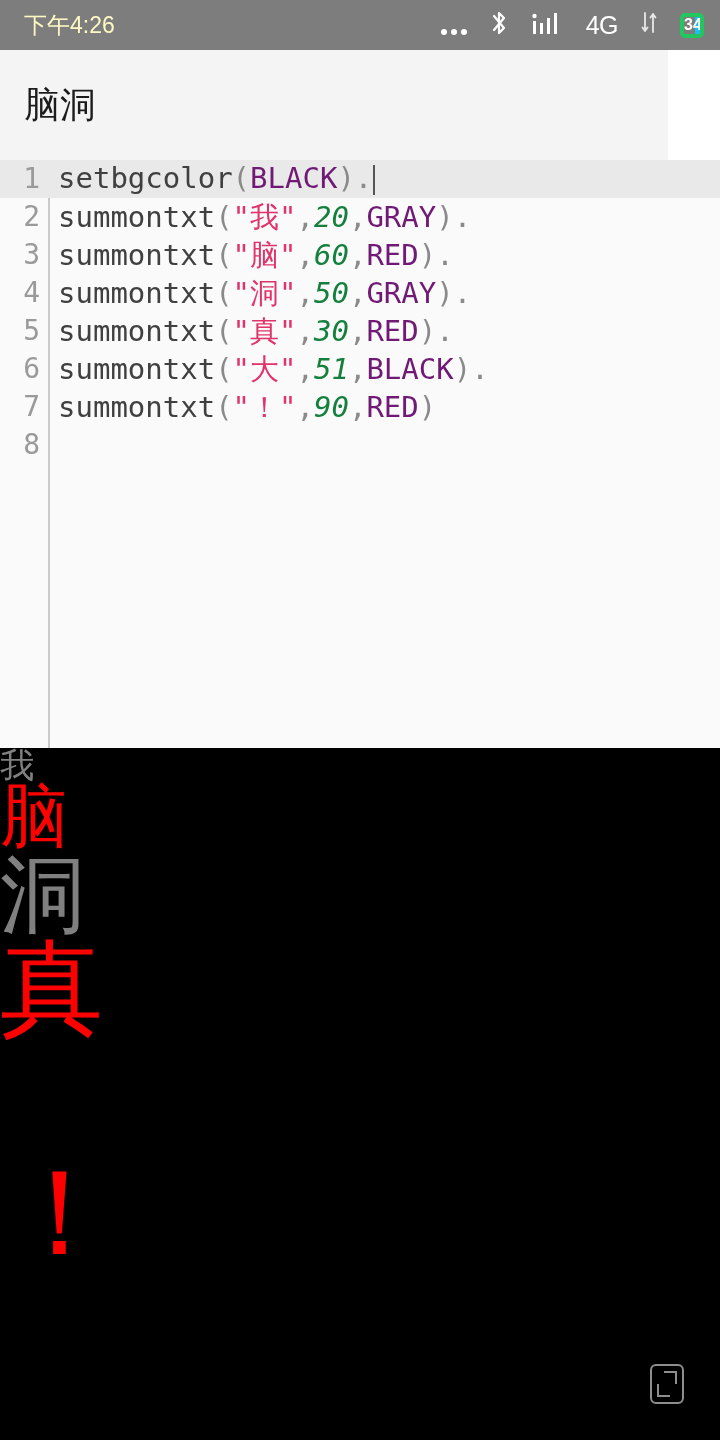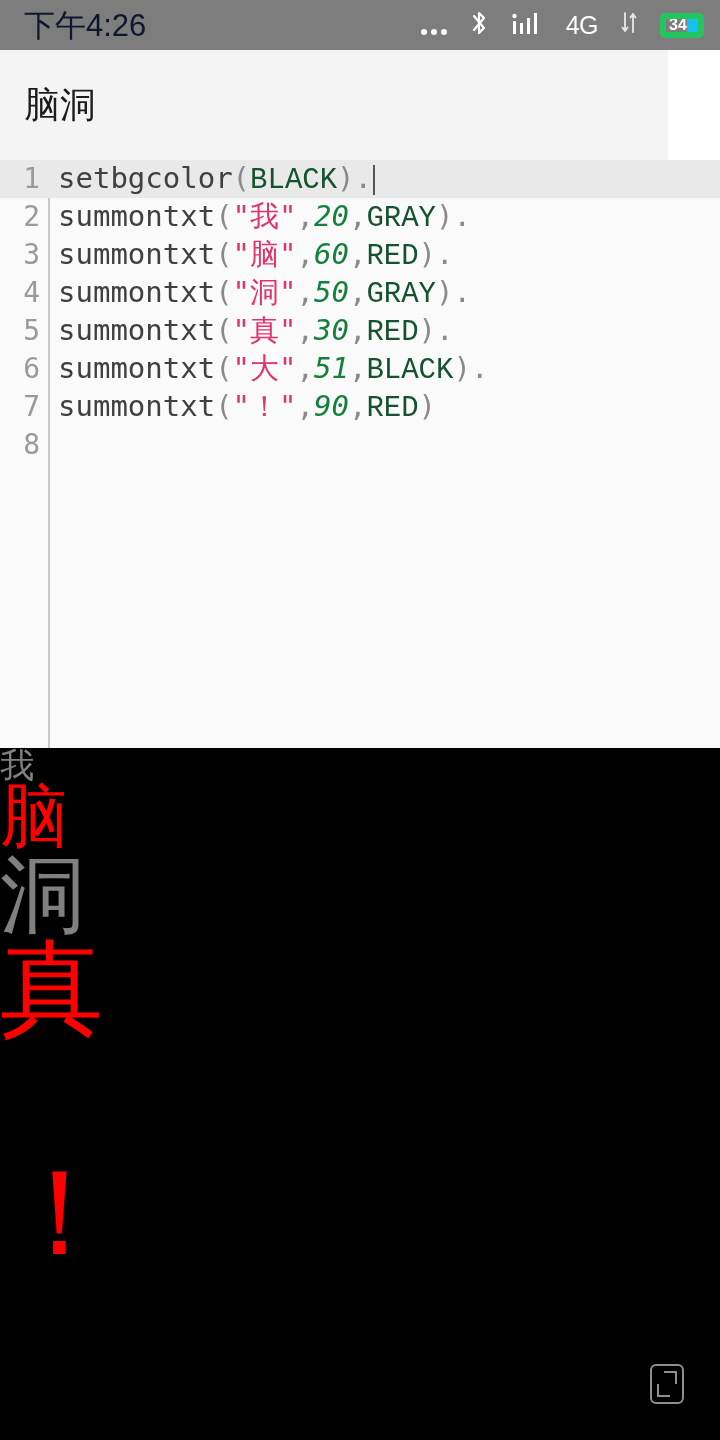--- a/index.html
+++ b/index.html
@@ -28,22 +28,22 @@
     width: 720px;
     height: 50px;
     background: #7d7d7d;
     display: flex;
     align-items: center;
     justify-content: space-between;
     padding: 0 16px;
     box-sizing: border-box;
   }
   .status-clock {
-    color: #0f172a;
-    font-size: 31px;
+    color: #fef9c3;
+    font-size: 23px;
     letter-spacing: 0px;
     line-height: 1;
     padding-left: 8px;
   }
   .status-right {
     display: flex;
     align-items: center;
     gap: 23px;
     color: #ffffff;
   }
@@ -62,23 +62,23 @@
   }
   .ic { display: block; }
   .status-4g {
     color: #fff;
     font-size: 25px;
     line-height: 1;
     letter-spacing: -0.5px;
   }
   .battery {
     position: relative;
-    width: 44px;
+    width: 24px;
     height: 25px;
-    border: 6px solid #22c55e;
+    border: 4px solid #22c55e;
     border-radius: 5px;
     box-sizing: border-box;
     display: flex;
     align-items: center;
     justify-content: flex-end;
     overflow: hidden;
   }
   .battery .fill {
     position: absolute;
     right: 0; top: 0; bottom: 0;
@@ -160,21 +160,21 @@
   .code {
     padding-left: 10px;
     font-family: "DejaVu Sans Mono", "Liberation Mono", monospace;
     font-size: 29px;
     line-height: 1;
     white-space: pre;
   }
   .tok-fn   { color: #404040; }
   .tok-str  { color: #e0336b; }
   .tok-num  { color: #15803d; font-style: italic; }
-  .tok-cst  { color: #14532d; font-family: Liberation Mono, monospace; }
+  .tok-cst  { color: #701a75; }
   .tok-pun  { color: #8a8a8a; }
   .caret {
     display: inline-block;
     width: 2px;
     height: 30px;
     background: #555;
     vertical-align: -7px;
     margin-left: 1px;
   }
 

